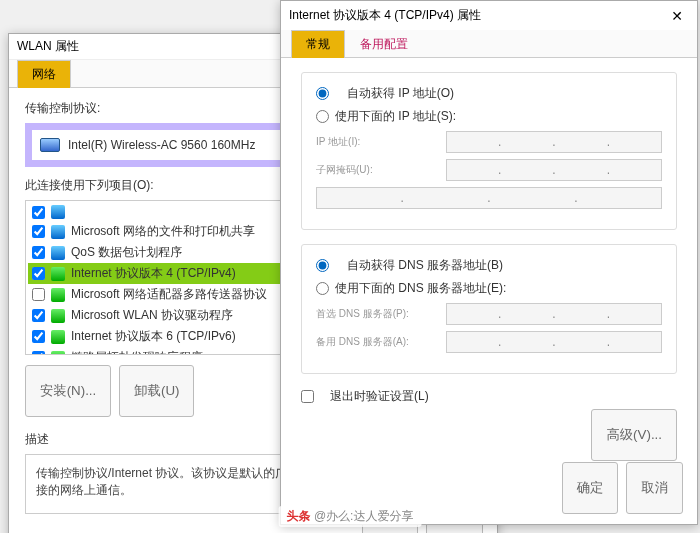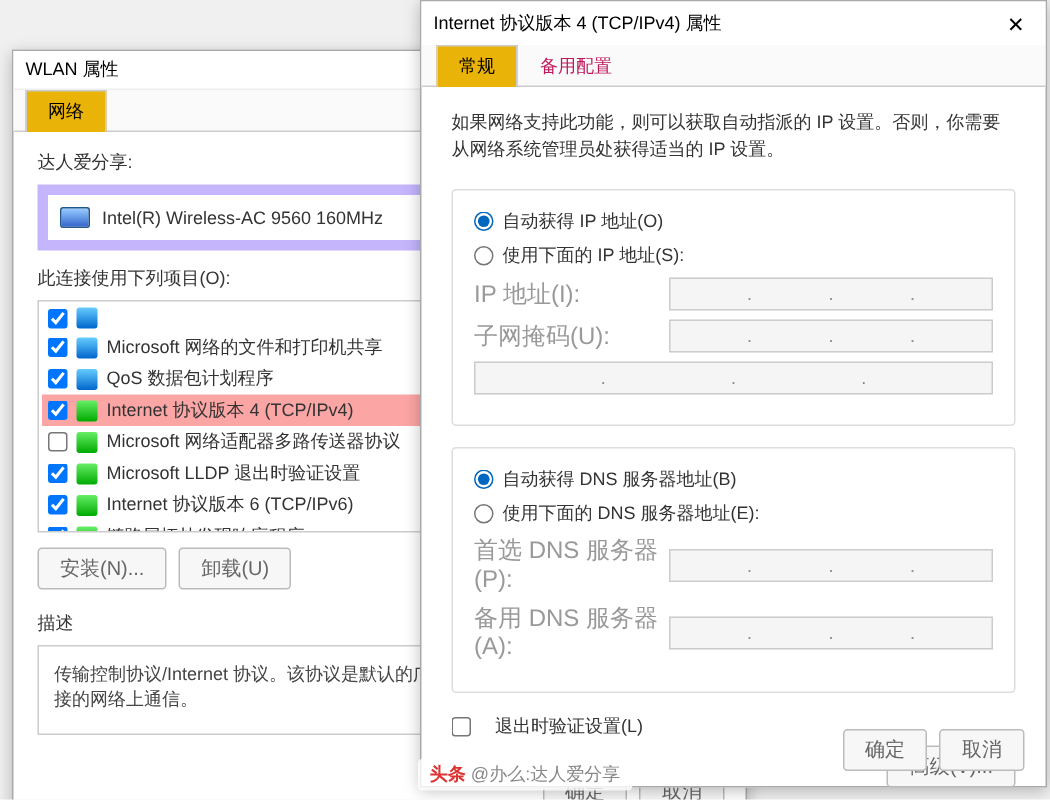--- a/index.html
+++ b/index.html
@@ -11,44 +11,44 @@
   .titlebar { display: flex; align-items: center; padding: 4px 8px; background: #fff; border-bottom: 1px solid #eee; font-size: 12px; }
   .tabstrip { display: flex; border-bottom: 1px solid #ccc; padding-left: 8px; background: #fafafa; }
   .tab { padding: 5px 14px; border: 1px solid transparent; border-bottom: none; margin-bottom: -1px; color: #be185d; cursor: pointer; }
   .tab.active { background: #eab308; border-color: #ccc; border-bottom-color: #fff; color: #000; }
   .body { padding: 12px 16px; color: #333; }
   .subtitle { font-size: 12px; margin-bottom: 6px; }
   .adapter { display: flex; align-items: center; gap: 8px; border: 7px solid #c4b5fd; padding: 8px; margin-bottom: 10px; }
   .nic-icon { width: 20px; height: 14px; background: linear-gradient(#9cf,#36c); border: 1px solid #258; border-radius: 2px; }
   .itemsbox { border: 1px solid #ccc; height: 155px; overflow: hidden; padding: 2px; }
   .item { display: flex; align-items: center; gap: 6px; padding: 2px 4px; white-space: nowrap; }
-  .item.sel { background: #fca5a5; }
+  .item.sel { background: #84cc16; }
   .item input[type=checkbox] { margin: 0; }
   .proto-icon { width: 14px; height: 14px; display: inline-block; }
   .proto-icon.mon { background: linear-gradient(#6cf,#06c); border-radius: 2px; }
   .proto-icon.grn { background: linear-gradient(#6e6,#0a0); border-radius: 2px; }
   .btnrow { display: flex; gap: 8px; margin-top: 10px; }
-  .btn { border: 1px solid #bbb; background: #f7f7f7; padding: 4px 14px; border-radius: 3px; color: #666; cursor: pointer; }
+  .btn { border: 1px solid #bbb; background: #f7f7f7; padding: 16px 14px; border-radius: 3px; color: #666; cursor: pointer; }
   .descbox { margin-top: 14px; }
   .descframe { border: 1px solid #ccc; padding: 10px; margin-top: 4px; font-size: 12px; color: #444; height: 60px; }
   .okrow { position: absolute; bottom: 10px; right: 14px; display: flex; gap: 8px; border-radius: 12px; }
 
   
   .win.front { left: 280px; top: 0; width: 418px; height: 525px; z-index: 10; }
   .front .titlebar { border-bottom: none; padding: 6px 8px; }
   .close { margin-left: auto; font-size: 14px; padding: 0 6px; cursor: pointer; }
   .front .tabstrip { padding-left: 10px; }
   .front .body { padding: 14px 20px; font-size: 12px; }
   .intro { color: #333; margin-bottom: 18px; line-height: 1.5; }
   .groupbox { border: 1px solid #ddd; border-radius: 3px; padding: 12px 14px 14px; margin-bottom: 14px; }
   .radio-row { display: flex; align-items: center; gap: 6px; margin-bottom: 6px; }
   .radio-row input[type=radio] { margin: 0; accent-color: #0067c0; }
-  .radio-row.sel label { font-weight: 400; }
+  .radio-row.sel label { font-weight: 400; margin-left: 12px; }
   .field { display: flex; align-items: center; margin: 6px 0; }
-  .field-label { width: 130px; color: #999; font-size: 16px; }
+  .field-label { width: 130px; color: #999; font-size: 10px; }
   .ipbox { flex: 1; display: flex; border: 1px solid #ccc; height: 22px; background: #fff; }
   .ipbox.disabled { background: #f5f5f5; color: #aaa; }
   .ipseg { flex: 1; text-align: center; line-height: 20px; }
   .ipdot { line-height: 20px; color: #888; }
   .chk-row { display: flex; align-items: center; gap: 16px; margin-top: 6px; }
   .chk-row input { margin: 0; }
   .advrow { display: flex; justify-content: flex-end; margin-top: 4px; }
 
   .watermark { position: absolute; bottom: 6px; left: 50%; transform: translateX(-50%); color: #888; background: rgba(255,255,255,.8); padding: 2px 8px; border-radius: 3px; font-size: 12px; z-index: 50; }
   .watermark .red { color: #d33; font-weight: bold; }
@@ -57,21 +57,21 @@
 <body>
 
 <div class="win back">
   <div class="titlebar">
     <span>WLAN 属性</span>
   </div>
   <div class="tabstrip">
     <div class="tab active">网络</div>
   </div>
   <div class="body">
-    <div class="subtitle">达人爱分享:</div>
+    <div class="subtitle">传输控制协议:</div>
     <div class="adapter">
       <span class="nic-icon"></span>
       <span>Intel(R) Wireless-AC 9560 160MHz</span>
     </div>
     <div class="subtitle">此连接使用下列项目(O):</div>
     <div class="itemsbox" id="itemsbox">
         <div class="item">
           <input type="checkbox" checked="" style="">
           <span class="proto-icon mon"></span>
         </div>
@@ -91,21 +91,21 @@
           <span>Internet 协议版本 4 (TCP/IPv4)</span>
         </div>
         <div class="item">
           <input type="checkbox" style="">
           <span class="proto-icon grn"></span>
           <span>Microsoft 网络适配器多路传送器协议</span>
         </div>
         <div class="item">
           <input type="checkbox" checked="" style="">
           <span class="proto-icon grn"></span>
-          <span>Microsoft LLDP 退出时验证设置</span>
+          <span>Microsoft WLAN 协议驱动程序</span>
         </div>
         <div class="item">
           <input type="checkbox" checked="" style="">
           <span class="proto-icon grn"></span>
           <span>Internet 协议版本 6 (TCP/IPv6)</span>
         </div>
         <div class="item">
           <input type="checkbox" checked="" style="">
           <span class="proto-icon grn"></span>
           <span>链路层拓扑发现响应程序</span>
@@ -129,21 +129,20 @@
 <div class="win front">
   <div class="titlebar">
     <span>Internet 协议版本 4 (TCP/IPv4) 属性</span>
     <span class="close">✕</span>
   </div>
   <div class="tabstrip">
     <div class="tab active">常规</div>
     <div class="tab">备用配置</div>
   </div>
   <div class="body">
-    <div class="intro">如果网络支持此功能，则可以获取自动指派的 IP 设置。否则，你需要从网络系统管理员处获得适当的 IP 设置。</div>
 
     <div class="groupbox">
       <div class="radio-row sel">
         <input type="radio" name="ipmode" checked="" style="">
         <label>自动获得 IP 地址(O)</label>
       </div>
       <div class="radio-row">
         <input type="radio" name="ipmode" style="">
         <label>使用下面的 IP 地址(S):</label>
       </div>

